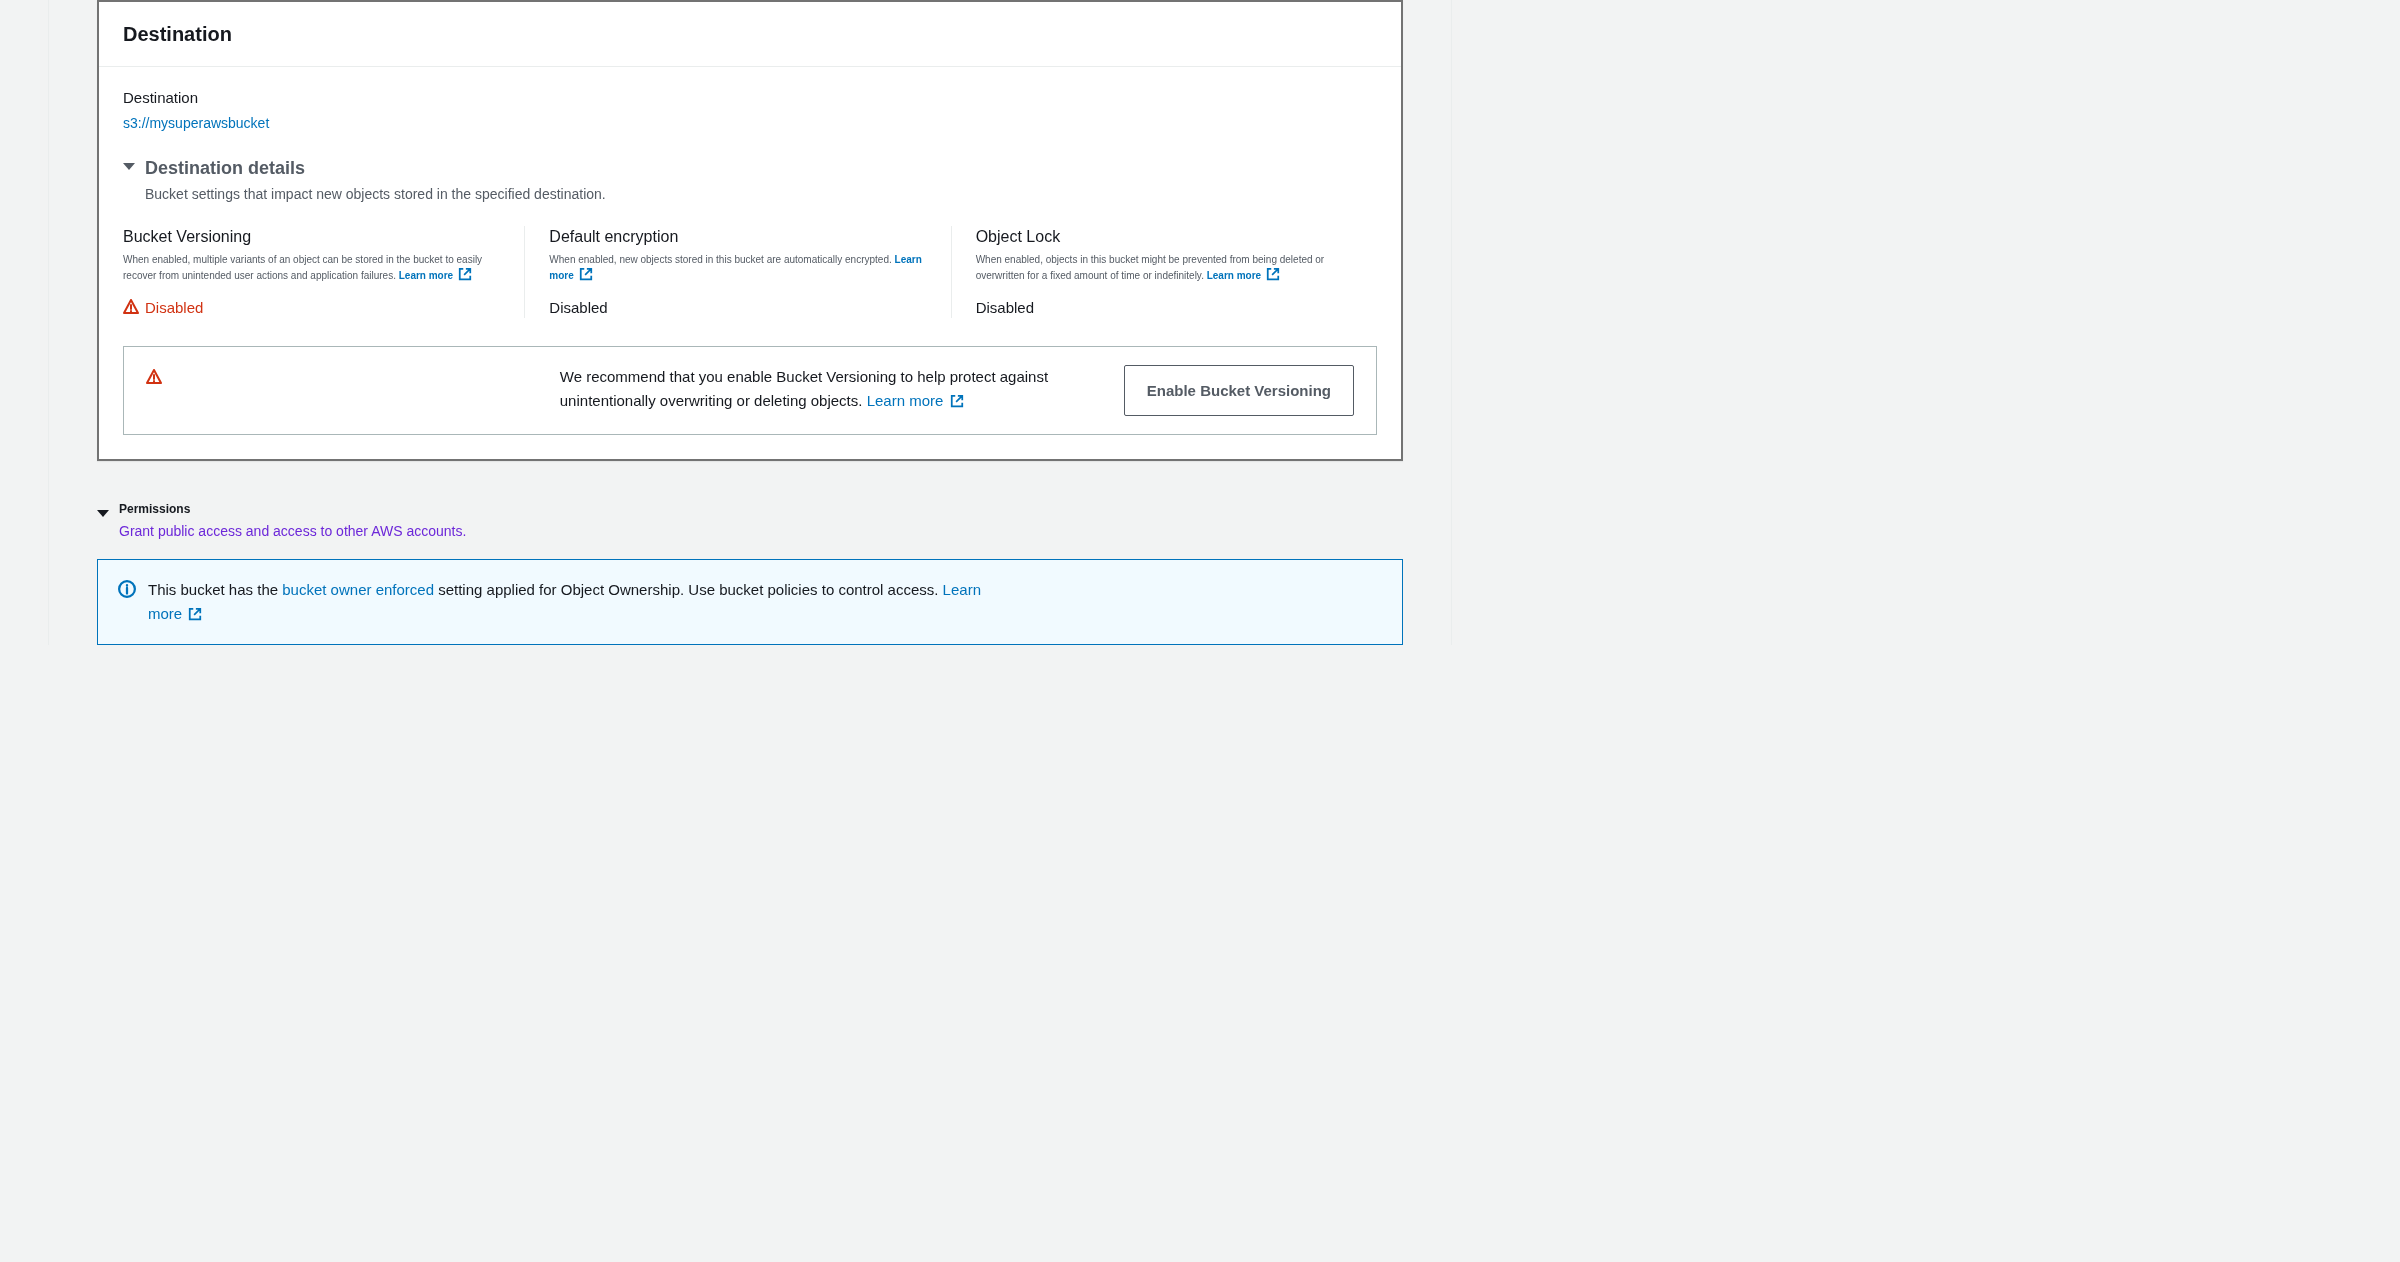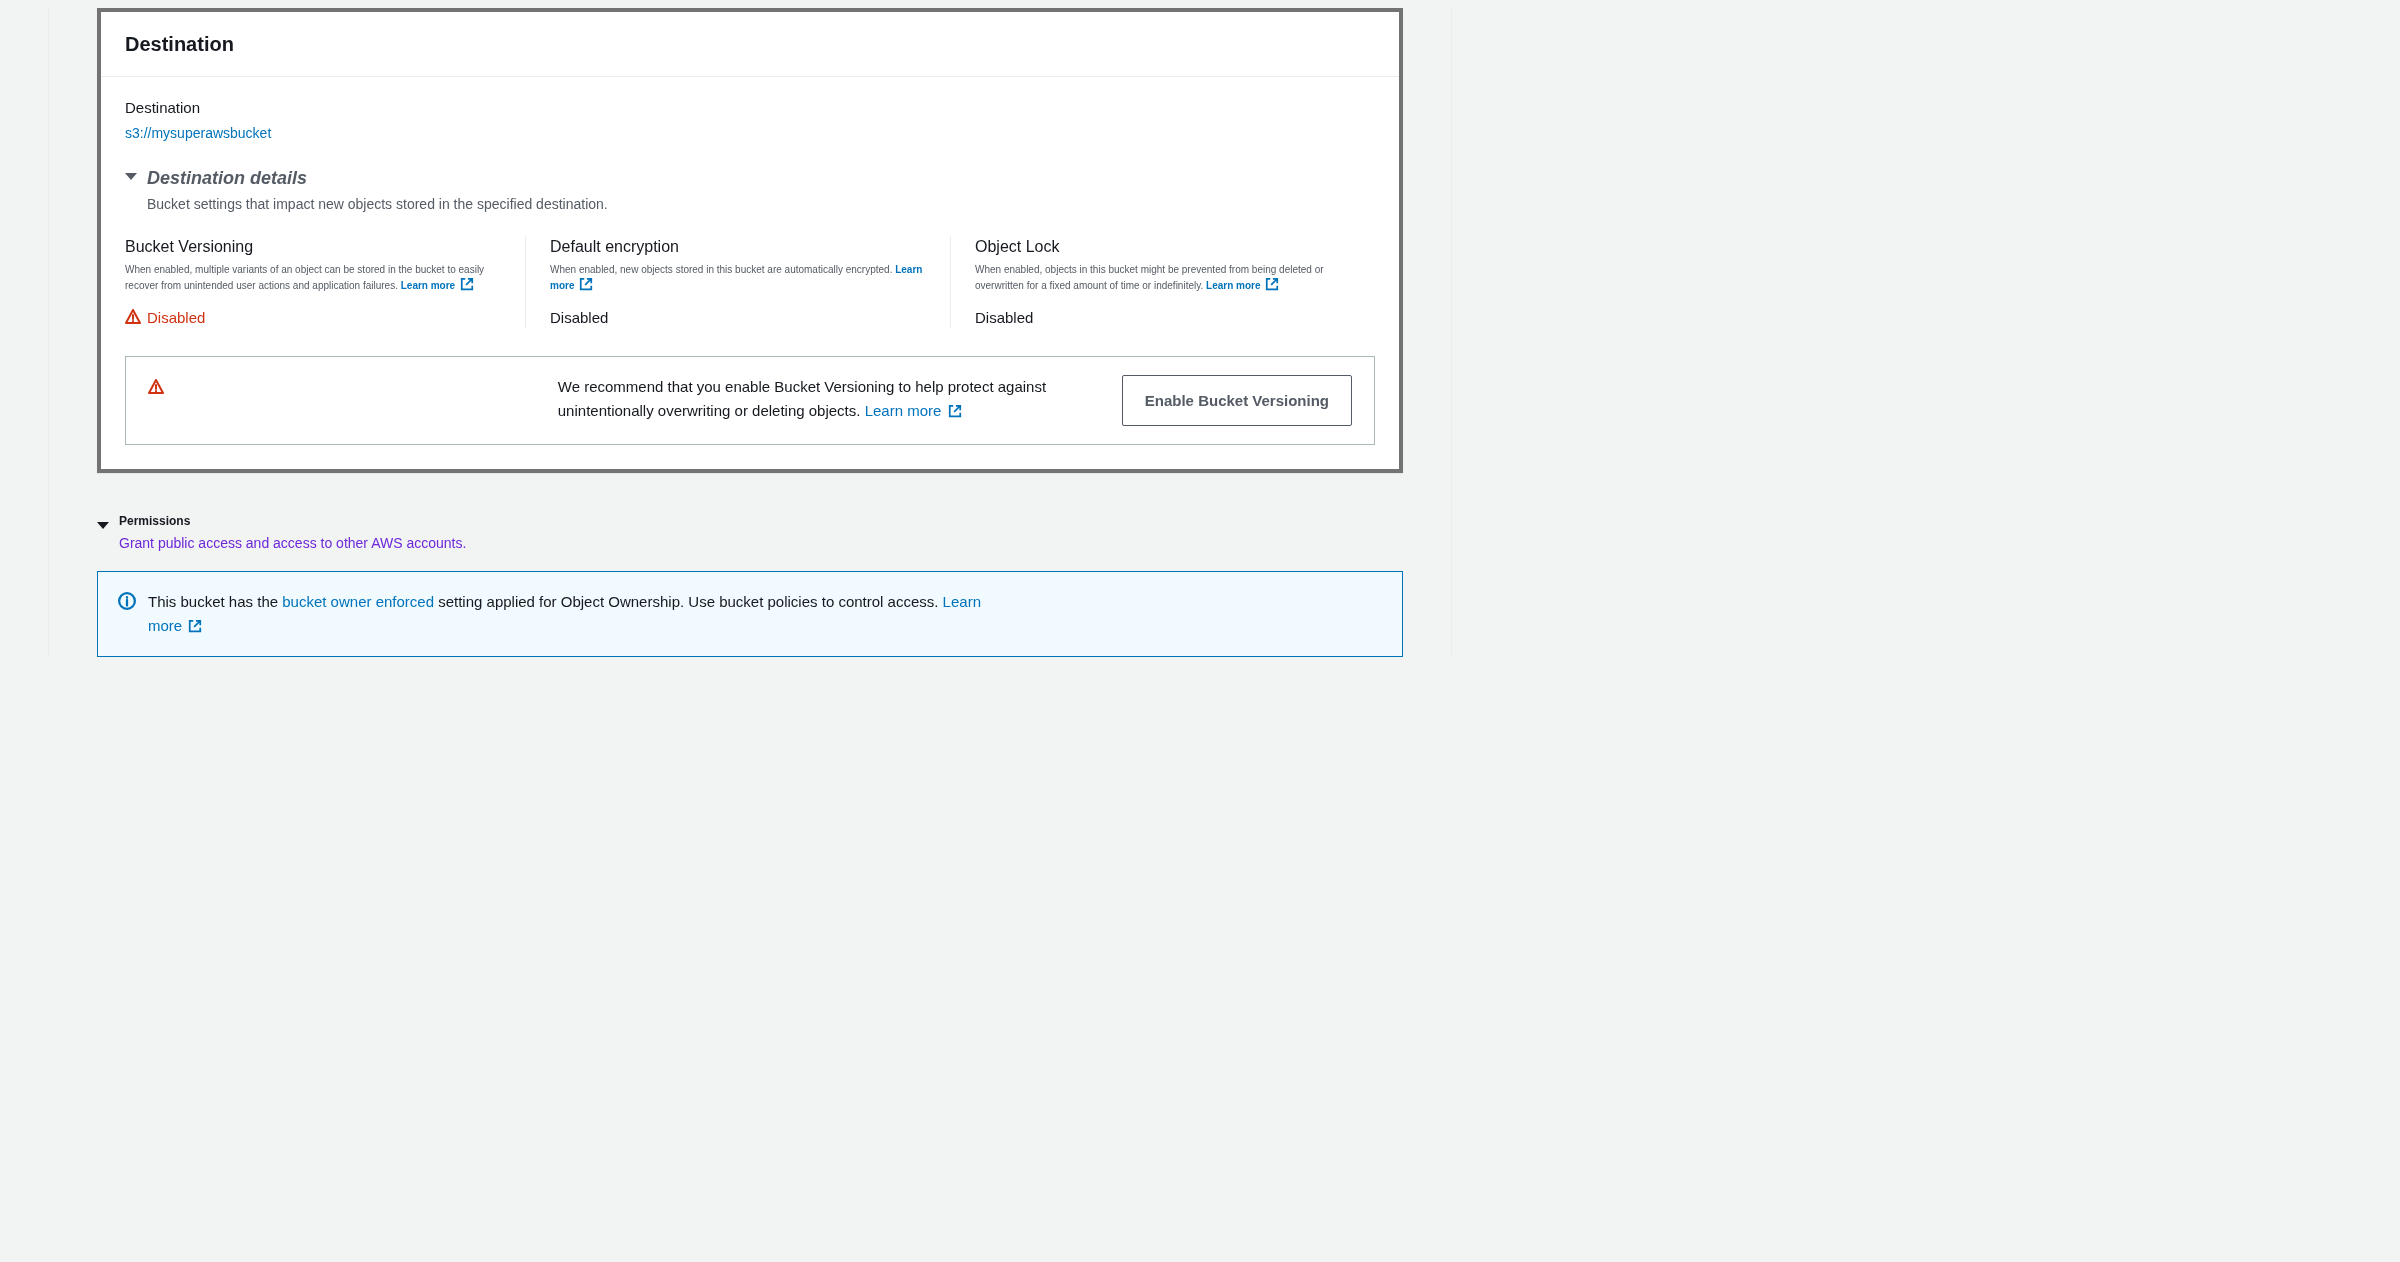--- a/index.html
+++ b/index.html
@@ -15,23 +15,22 @@
     max-width: 1500px;
   }
   .content-wrap {
     background: #f2f3f3;
     padding: 0 48px;
     border-left: 1px solid #eaeded;
     border-right: 1px solid #eaeded;
   }
   .panel {
     background: #fff;
-    border: 4px solid #737373;
+    border: 2px solid #737373;
     box-shadow: 0 1px 1px rgba(0,0,0,0.05);
-    margin-top: 8px;
   }
   .panel-header {
     padding: 18px 24px;
     border-bottom: 1px solid #eaeded;
   }
   .panel-header h2 {
     font-size: 20px;
     font-weight: 700;
     color: #16191f;
   }
@@ -67,21 +66,20 @@
     border-left: 6px solid transparent;
     border-right: 6px solid transparent;
     border-top: 7px solid #545b64;
     margin-top: 7px;
     flex-shrink: 0;
   }
   .expander-text h3 {
     font-size: 18px;
     font-weight: 700;
     color: #545b64;
-    font-style: italic;
   }
   .expander-text p {
     color: #545b64;
     font-size: 14px;
     margin-top: 4px;
   }
   .columns {
     display: flex;
     margin-top: 22px;
     gap: 0;

